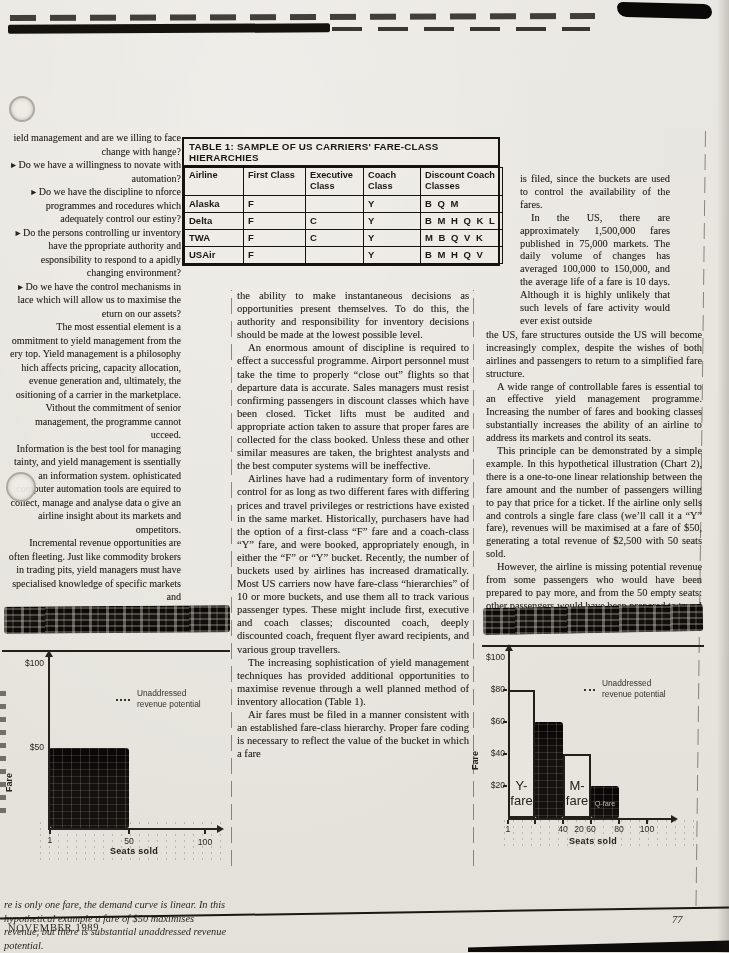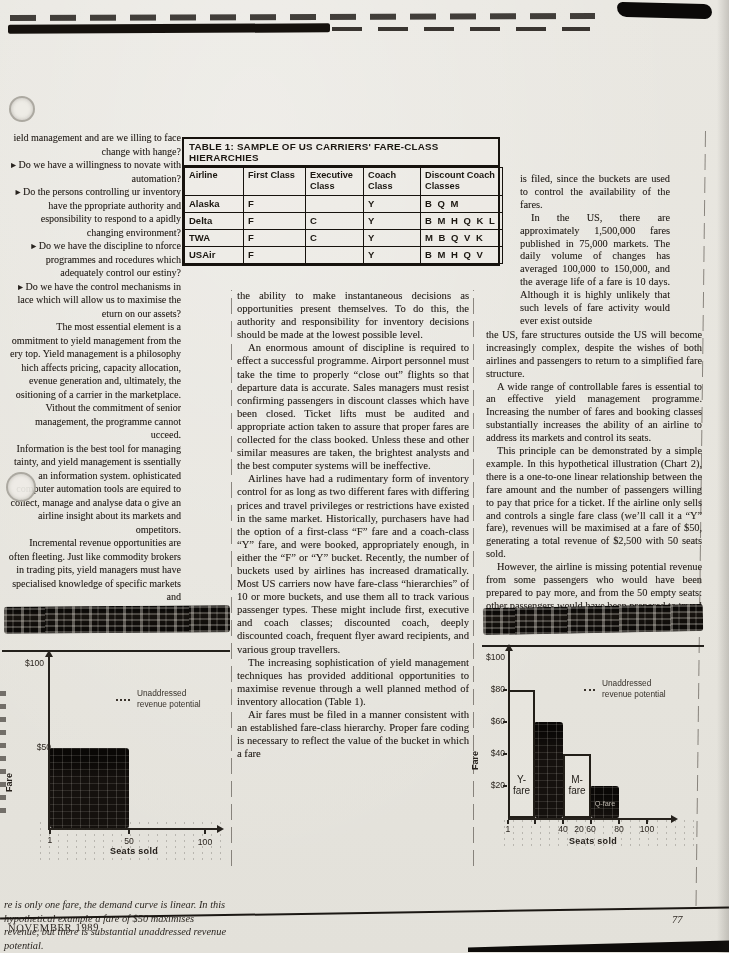--- a/index.html
+++ b/index.html
@@ -78,21 +78,21 @@
   .tlab{position:absolute;font-size:8.6px;color:#2b251f;}
   .tlab.r{text-align:right;}
   .tlab.c{text-align:center;}
   .axlab{position:absolute;font-weight:bold;font-size:9px;letter-spacing:.3px;color:#26211c;text-align:center;}
   .vlab{position:absolute;writing-mode:vertical-rl;transform:rotate(180deg);font-weight:bold;font-size:9px;color:#26211c;}
   .ink{position:absolute;background-color:#15110e;border-radius:1px 3px 2px 2px;
     background-image:repeating-linear-gradient(90deg,rgba(233,229,220,0) 0 3px,rgba(233,229,220,.16) 3px 4px,rgba(233,229,220,0) 4px 9px),
                      repeating-linear-gradient(0deg,rgba(233,229,220,0) 0 2px,rgba(233,229,220,.13) 2px 3px,rgba(233,229,220,0) 3px 7px),
                      linear-gradient(180deg,#0a0806 0 9px,rgba(10,8,6,0) 32px);}
   .obar{position:absolute;border:2px solid #221e18;background:rgba(248,246,240,.12);}
-  .blabel{position:absolute;left:0;right:0;bottom:20px;text-align:center;font-size:10px;color:#26221d;}
+  .blabel{position:absolute;left:0;right:0;bottom:8px;text-align:center;font-size:13px;color:#26221d;}
   .blabel.faint{color:rgba(224,218,206,.8);font-size:7.3px;bottom:10px;}
   .legend{position:absolute;display:flex;gap:7px;}
   .lmark{width:14px;height:0;border-top:2px dotted #3a332c;margin-top:11px;flex:none;}
   .ltext{width:80px;font-size:8.3px;line-height:10.5px;color:#37312a;}
   .caption{position:absolute;font-style:italic;font-size:10.4px;line-height:13.4px;color:#2b2621;}
   .cap1{left:4px;top:888px;width:227px;}
   .cap2{left:482px;top:856px;width:184px;}
 
   
   .foot-issue{position:absolute;left:8px;top:922px;font-size:10.6px;letter-spacing:.6px;color:#2e2823;transform:rotate(-.6deg);}
@@ -107,22 +107,22 @@
   <div class="scanbar"></div>
   <div class="scanbar2"></div>
   <div class="blob"></div>
   <div class="bottomwedge"></div>
   <div class="edge-right"></div>
   <div class="edge-dashes"></div>
 
   <div class="col col-left">
     <p>ield management and are we illing to face change with hange?</p>
     <p>▸ Do we have a willingness to novate with automation?</p>
+    <p>▸ Do we have the discipline to nforce programmes and rocedures which adequately control our estiny?</p>
     <p>▸ Do the persons controlling ur inventory have the ppropriate authority and esponsibility to respond to a apidly changing environment?</p>
-    <p>▸ Do we have the discipline to nforce programmes and rocedures which adequately control our estiny?</p>
     <p>▸ Do we have the control mechanisms in lace which will allow us to maximise the eturn on our assets?</p>
     <p class="ind">The most essential element is a ommitment to yield management from the ery top. Yield management is a philosophy hich affects pricing, capacity allocation, evenue generation and, ultimately, the ositioning of a carrier in the marketplace. Vithout the commitment of senior management, the programme cannot ucceed.</p>
     <p class="ind">Information is the best tool for managing tainty, and yield management is ssentially an information system. ophisticated computer automation tools are equired to collect, manage and analyse data o give an airline insight about its markets and ompetitors.</p>
     <p class="ind">Incremental revenue opportunities are often fleeting. Just like commodity brokers in trading pits, yield managers must have specialised knowledge of specific markets and</p>
   </div>
 
   <div class="tablewrap">
     <div class="t-title">TABLE 1: SAMPLE OF US CARRIERS' FARE-CLASS HIERARCHIES</div>
     <table class="fares">
       <colgroup>
@@ -205,21 +205,21 @@
 
   <div class="chart chart1">
     <div class="crule" style="left:0;top:4px;width:228px;"></div>
     <div class="axis" style="left:46px;top:10px;width:2px;height:174px;">
         <div class="arr-up"></div>
       </div>
     <div class="axis" style="left:46px;top:182px;width:170px;height:2px;">
         <div class="arr-right"></div>
       </div>
     <span class="tlab r" style="left:8px;top:12px;width:34px;">$100</span>
-    <span class="tlab r" style="left:21px;top:96px;width:28px;">$50</span>
+    <span class="tlab r" style="left:14px;top:96px;width:28px;">$50</span>
     <span class="vlab" style="left:2px;top:100px;height:46px;">Fare</span>
     <div class="ink" style="left:48px;top:102px;width:79px;height:80px;"></div>
     <div class="legend" style="left:114px;top:42px;">
       <span class="lmark"></span>
       <div class="ltext">Unaddressed revenue potential</div>
     </div>
     <div class="tick" style="left:47px;top:184px;width:1.5px;height:4px;"></div>
     <div class="tick" style="left:126px;top:184px;width:1.5px;height:4px;"></div>
     <div class="tick" style="left:202px;top:184px;width:1.5px;height:4px;"></div>
     <span class="tlab c" style="left:42px;top:189px;width:12px;">1</span>

